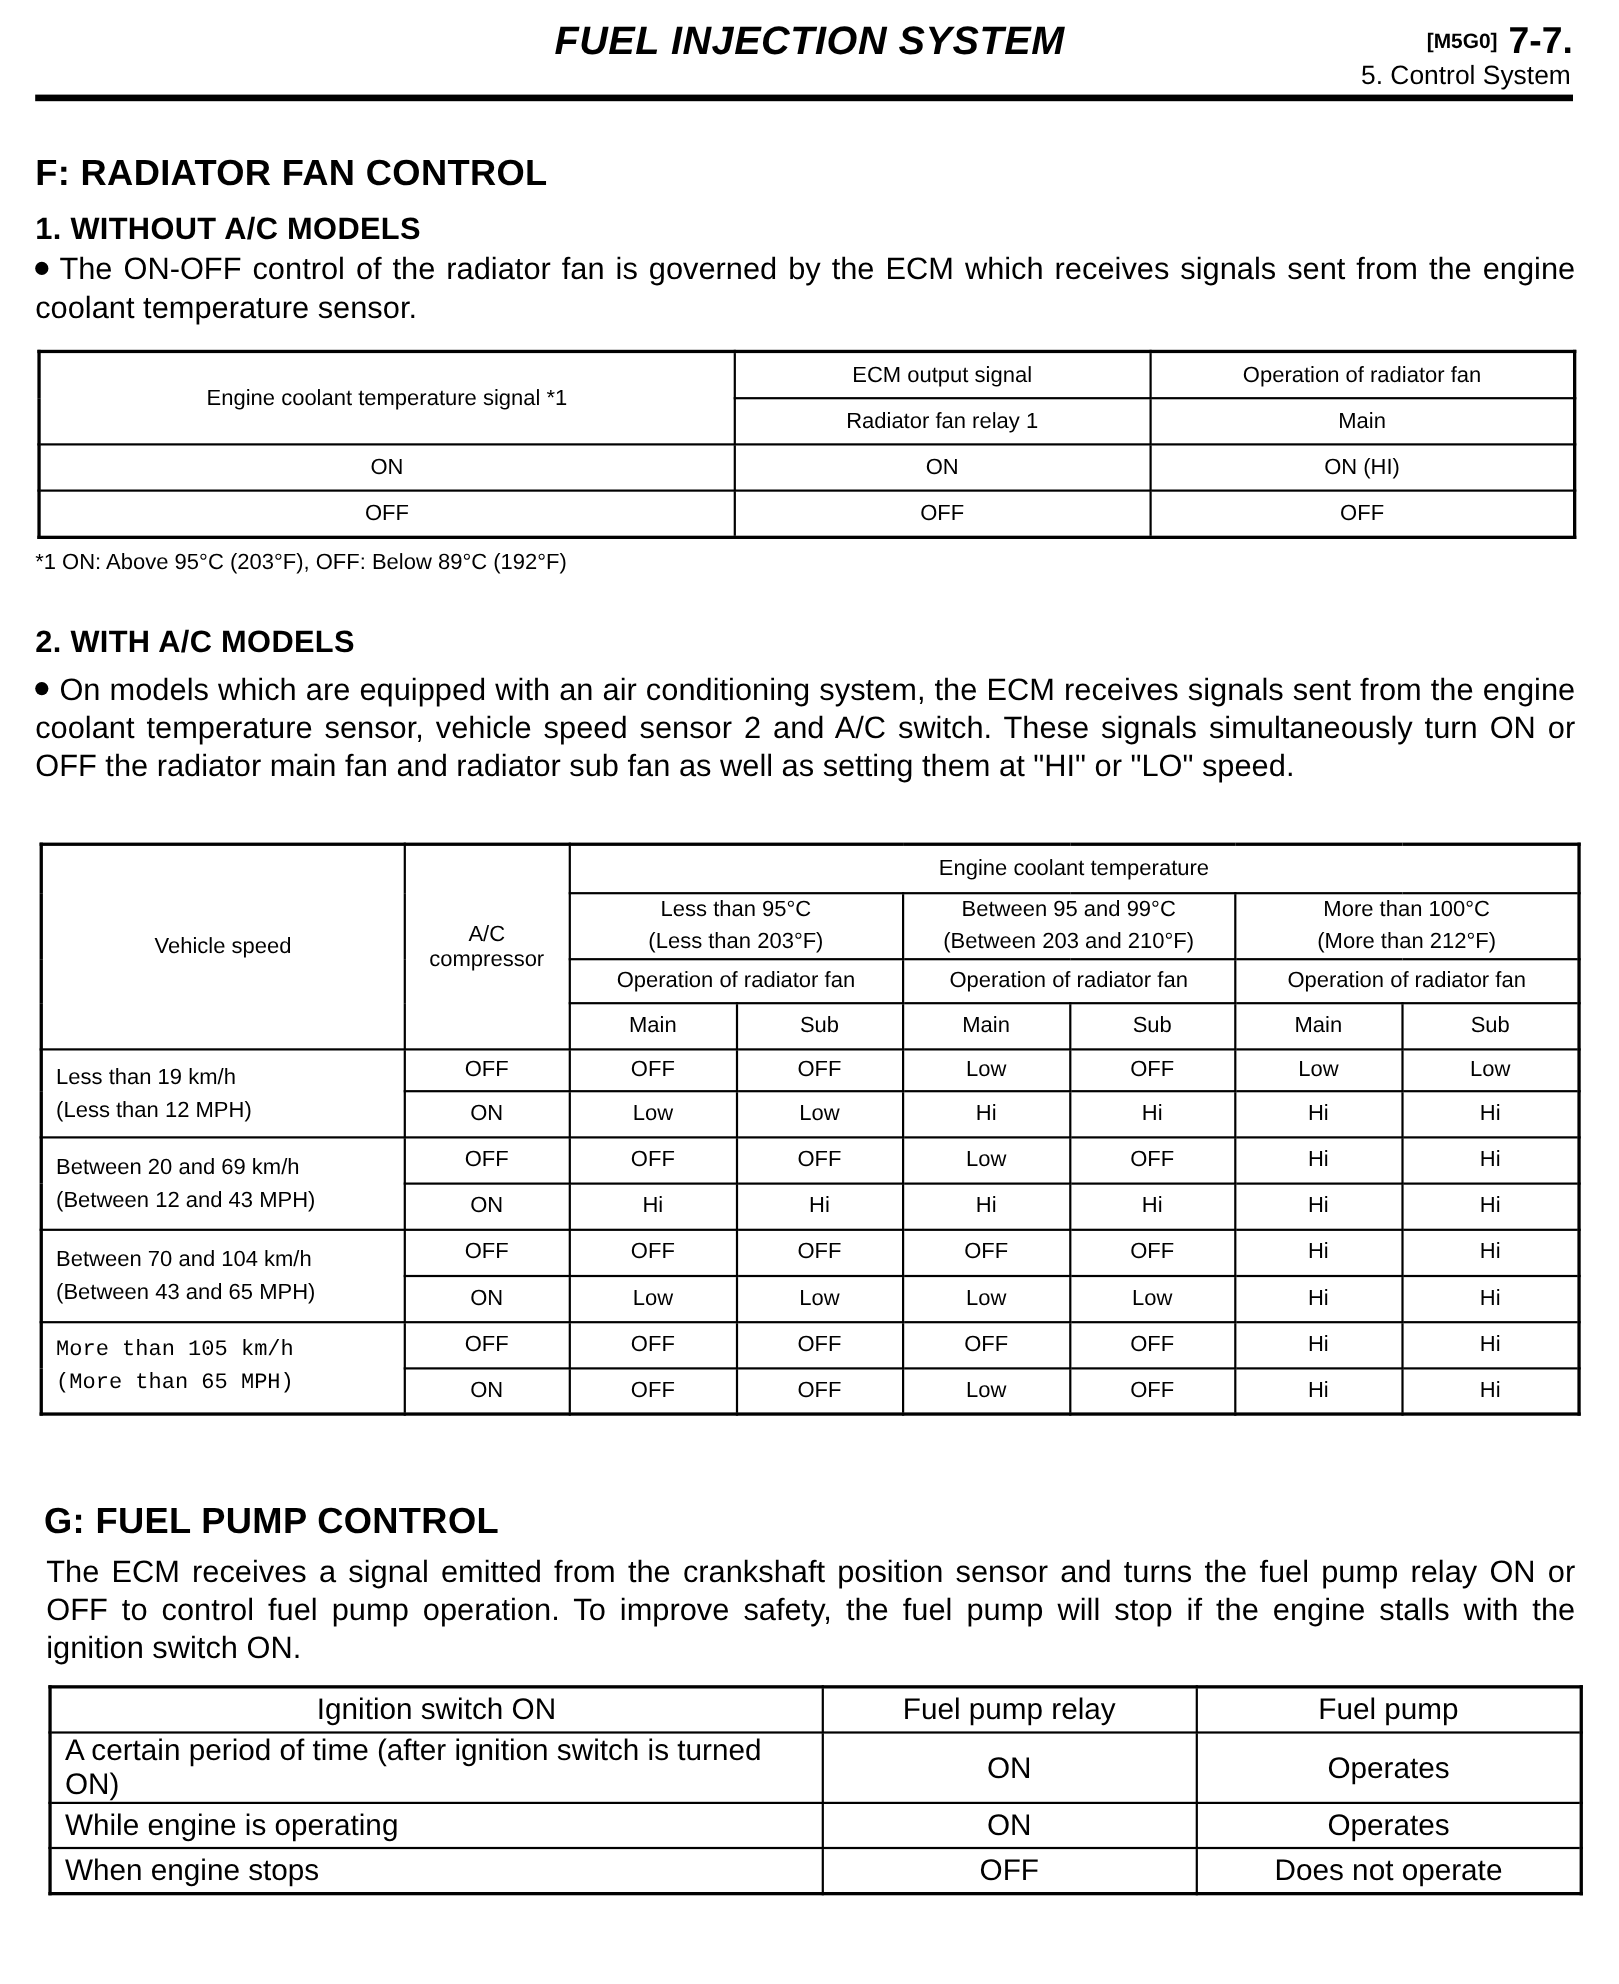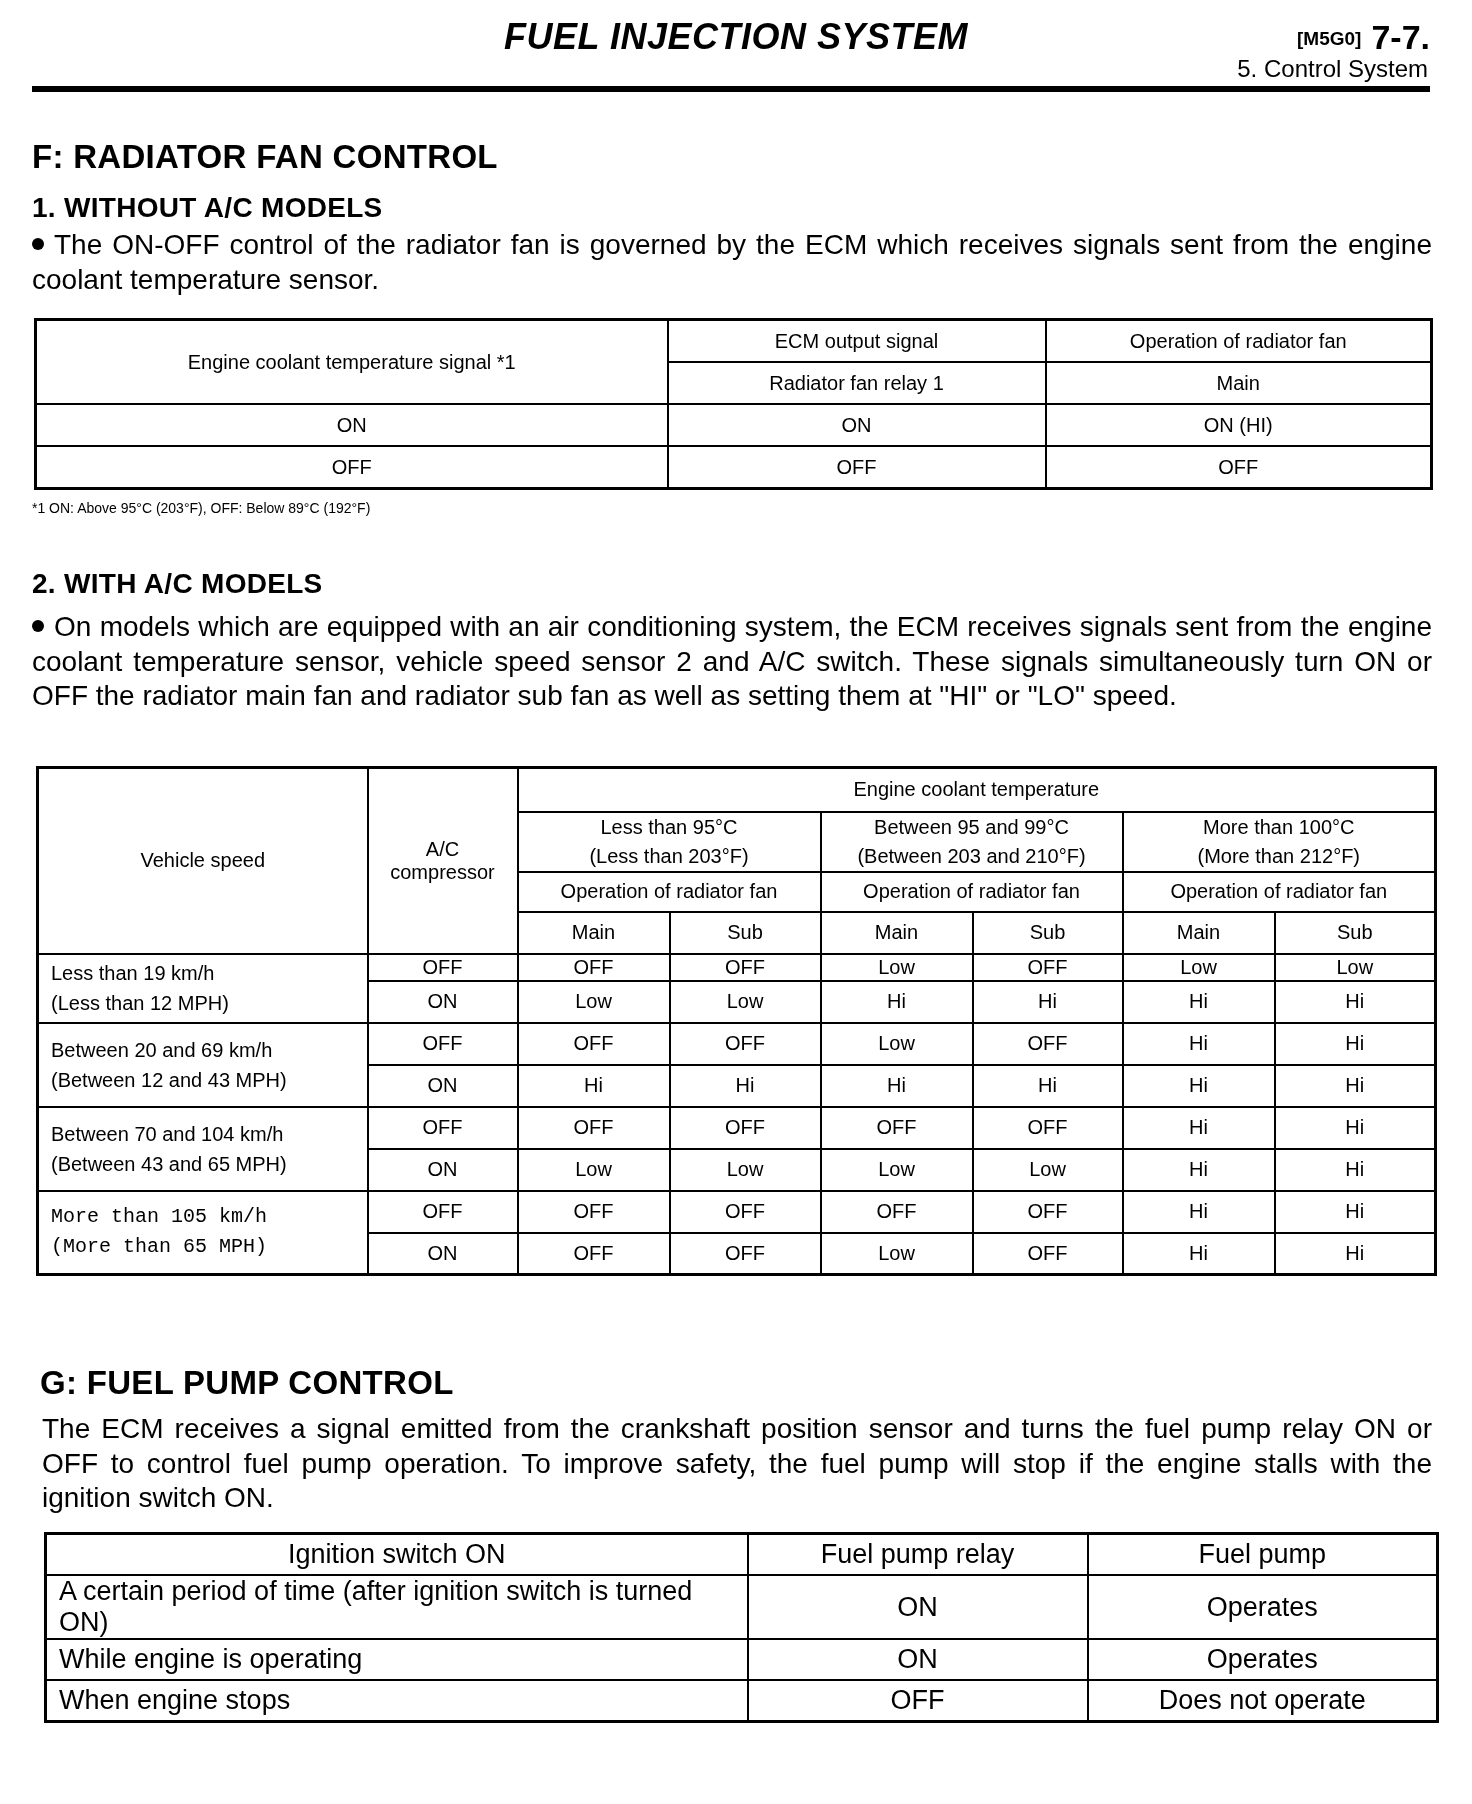--- a/index.html
+++ b/index.html
@@ -24,21 +24,21 @@
   .bullet { display: inline-block; width: 12px; height: 12px; border-radius: 50%; background: #000; margin-right: 10px; vertical-align: 4px; }
 
   
   table { border-collapse: collapse; position: absolute; table-layout: fixed; }
   td, th { border: 2px solid #000; font-weight: normal; text-align: center; vertical-align: middle; padding: 0; font-size: 20px; }
   .t1 { border: 3px solid #000; }
   .t1 td { height: 40px; }
   .t2 { border: 3px solid #000; }
   .t2 td { font-size: 20px; }
   .left { text-align: left; padding-left: 12px; }
-  .foot { font-size: 14px; }
+  .foot { font-size: 20px; }
   .t3 { border: 3px solid #000; }
   .t3 td { height: 39px; font-size: 27px; }
 </style>
 </head>
 <body>
 
 <div class="abs hdr-title"><span>FUEL INJECTION SYSTEM</span></div>
 <div class="abs hdr-code"><span class="code">[M5G0]</span><span>7-7.</span></div>
 <div class="abs hdr-sub">5. Control System</div>
 <div class="abs hdr-rule"></div>
@@ -119,21 +119,21 @@
   <tr style="height:42px;">
     <td>Main</td>
     <td>Sub</td>
     <td>Main</td>
     <td>Sub</td>
     <td>Main</td>
     <td>Sub</td>
   </tr>
   </tbody>
     <tbody id="ac-body">
-      <tr style="height: 27px;">
+      <tr style="height: 38px;">
         <td rowspan="2" class="left" style="line-height: 30px;">
           <div>Less than 19 km/h</div>
           <div>(Less than 12 MPH)</div>
         </td>
         <td>OFF</td>
         <td>OFF</td>
         <td>OFF</td>
         <td>Low</td>
         <td>OFF</td>
         <td>Low</td>

